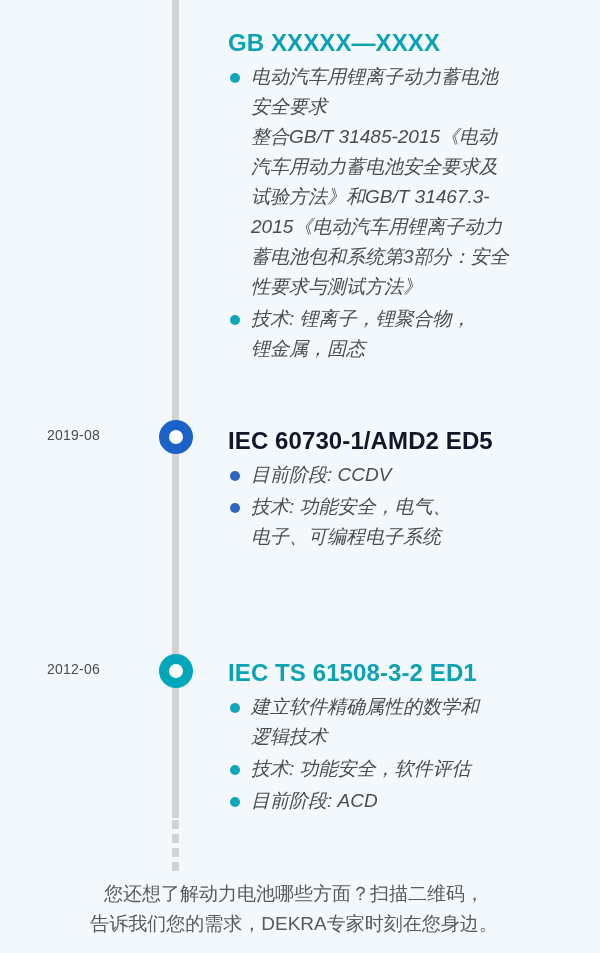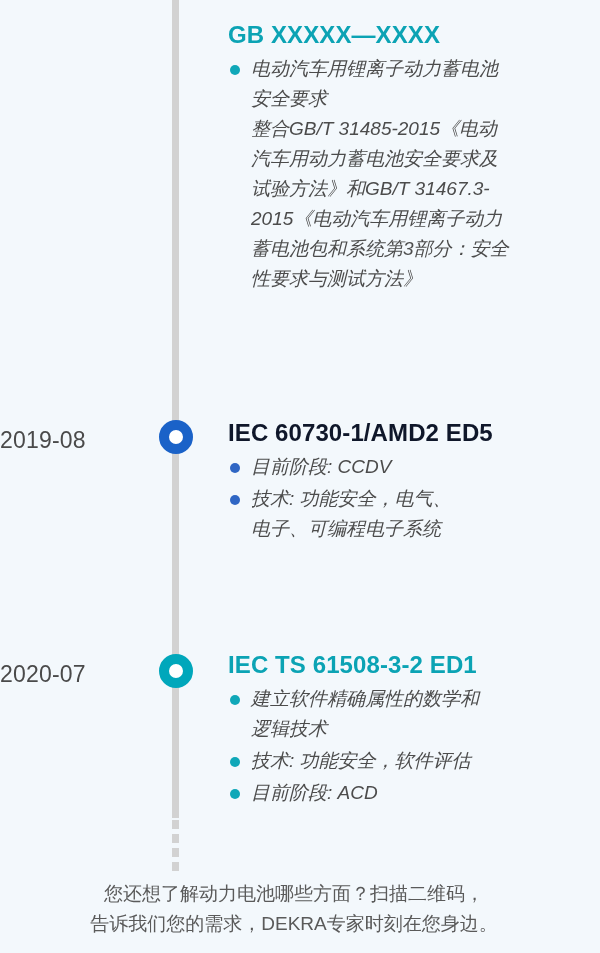--- a/index.html
+++ b/index.html
@@ -19,33 +19,33 @@
     background:#d2d2d2;
   }
   .rail-dash{
     position:absolute;left:172px;top:820px;width:7px;height:52px;
     background:repeating-linear-gradient(to bottom,#d2d2d2 0 9px,transparent 9px 14px);
   }
 
   
   .entry{position:absolute;left:0;right:0;}
   .entry-date{
-    position:absolute;left:0;width:147px;text-align:left;
-    font-size:23px;color:#4a4a4a;letter-spacing:.2px;
+    position:absolute;left:0;width:147px;text-align:center;
+    font-size:14px;color:#4a4a4a;letter-spacing:.2px;
   }
   .marker{
     position:absolute;left:159px;width:34px;height:34px;border-radius:50%;
     box-sizing:border-box;border:10px solid #1a62c8;background:#ffffff;
   }
   .marker.teal{border-color:#00a7bb;}
 
   .entry-body{position:absolute;left:228px;right:8px;}
   .entry-title{
     font-size:24px;font-weight:bold;letter-spacing:.1px;
-    line-height:1.1;margin:4px 0 6px 0;
+    line-height:1.1;margin:12px 0 6px 0;
   }
   .t-teal{color:#0ba3b4;}
   .t-blue{color:#0f172a;}
 
   ul.bullets{list-style:none;margin:0;padding:0;font-style:italic;}
   ul.bullets li{
     position:relative;
     padding-left:23px;
     font-size:19px;
     line-height:30px;
@@ -80,39 +80,41 @@
       <div class="entry-title t-teal">GB XXXXX—XXXX</div>
       <ul class="bullets">
         <li>电动汽车用锂离子动力蓄电池
 安全要求
 整合GB/T 31485-2015《电动
 汽车用动力蓄电池安全要求及
 试验方法》和GB/T 31467.3-
 2015《电动汽车用锂离子动力
 蓄电池包和系统第3部分：安全
 性要求与测试方法》</li>
+        <li class="indent2">技术: 锂离子，锂聚合物，
+        锂金属，固态</li>
       </ul>
     </div>
   </div>
 
   <div class="entry" style="top:416px;">
     <div class="entry-date" style="top:11px;">2019-08</div>
     <div class="marker" style="top:4px;"></div>
     <div class="entry-body">
       <div class="entry-title t-blue">IEC 60730-1/AMD2 ED5</div>
       <ul class="bullets blue">
         <li>目前阶段: CCDV</li>
         <li class="indent2">技术: 功能安全，电气、
       电子、可编程电子系统</li>
       </ul>
     </div>
   </div>
 
   <div class="entry" style="top:648px;">
-    <div class="entry-date" style="top:13px;">2020-07</div>
+    <div class="entry-date" style="top:13px;">2012-06</div>
     <div class="marker teal" style="top:6px;"></div>
     <div class="entry-body">
       <div class="entry-title t-teal">IEC TS 61508-3-2 ED1</div>
       <ul class="bullets">
         <li>建立软件精确属性的数学和
 逻辑技术</li>
         <li>技术: 功能安全，软件评估</li>
         <li>目前阶段: ACD</li>
       </ul>
     </div>

